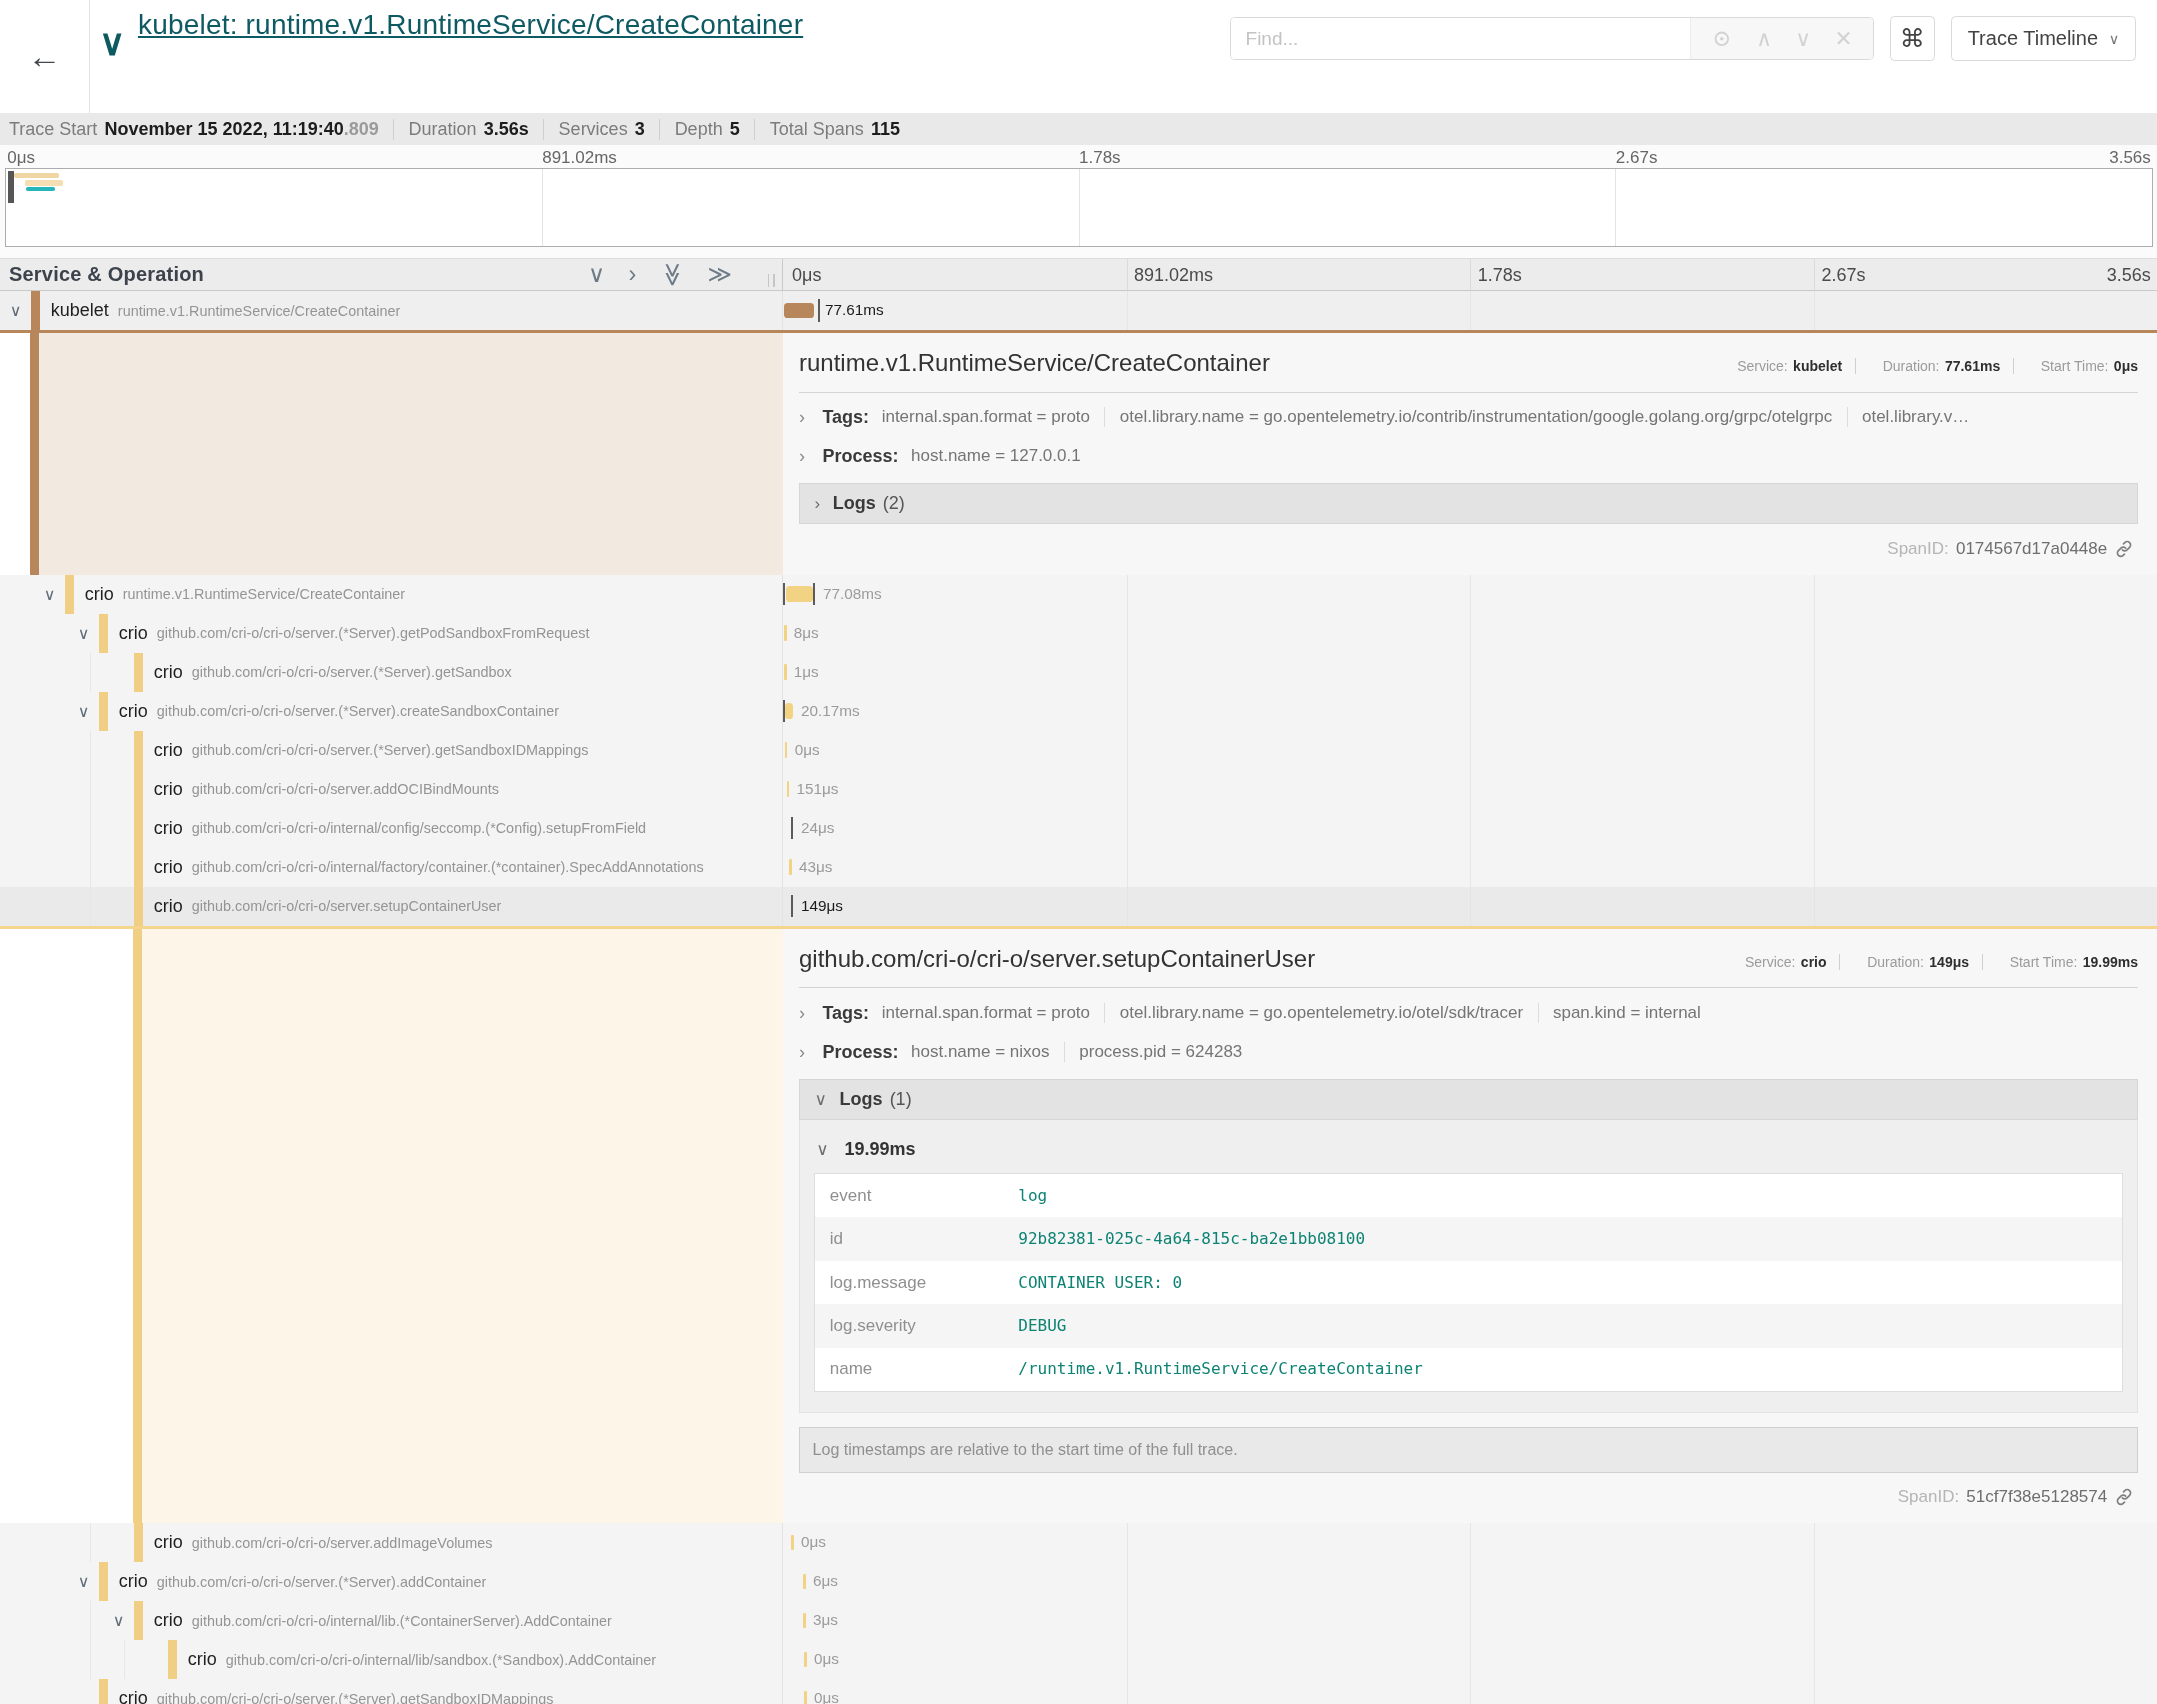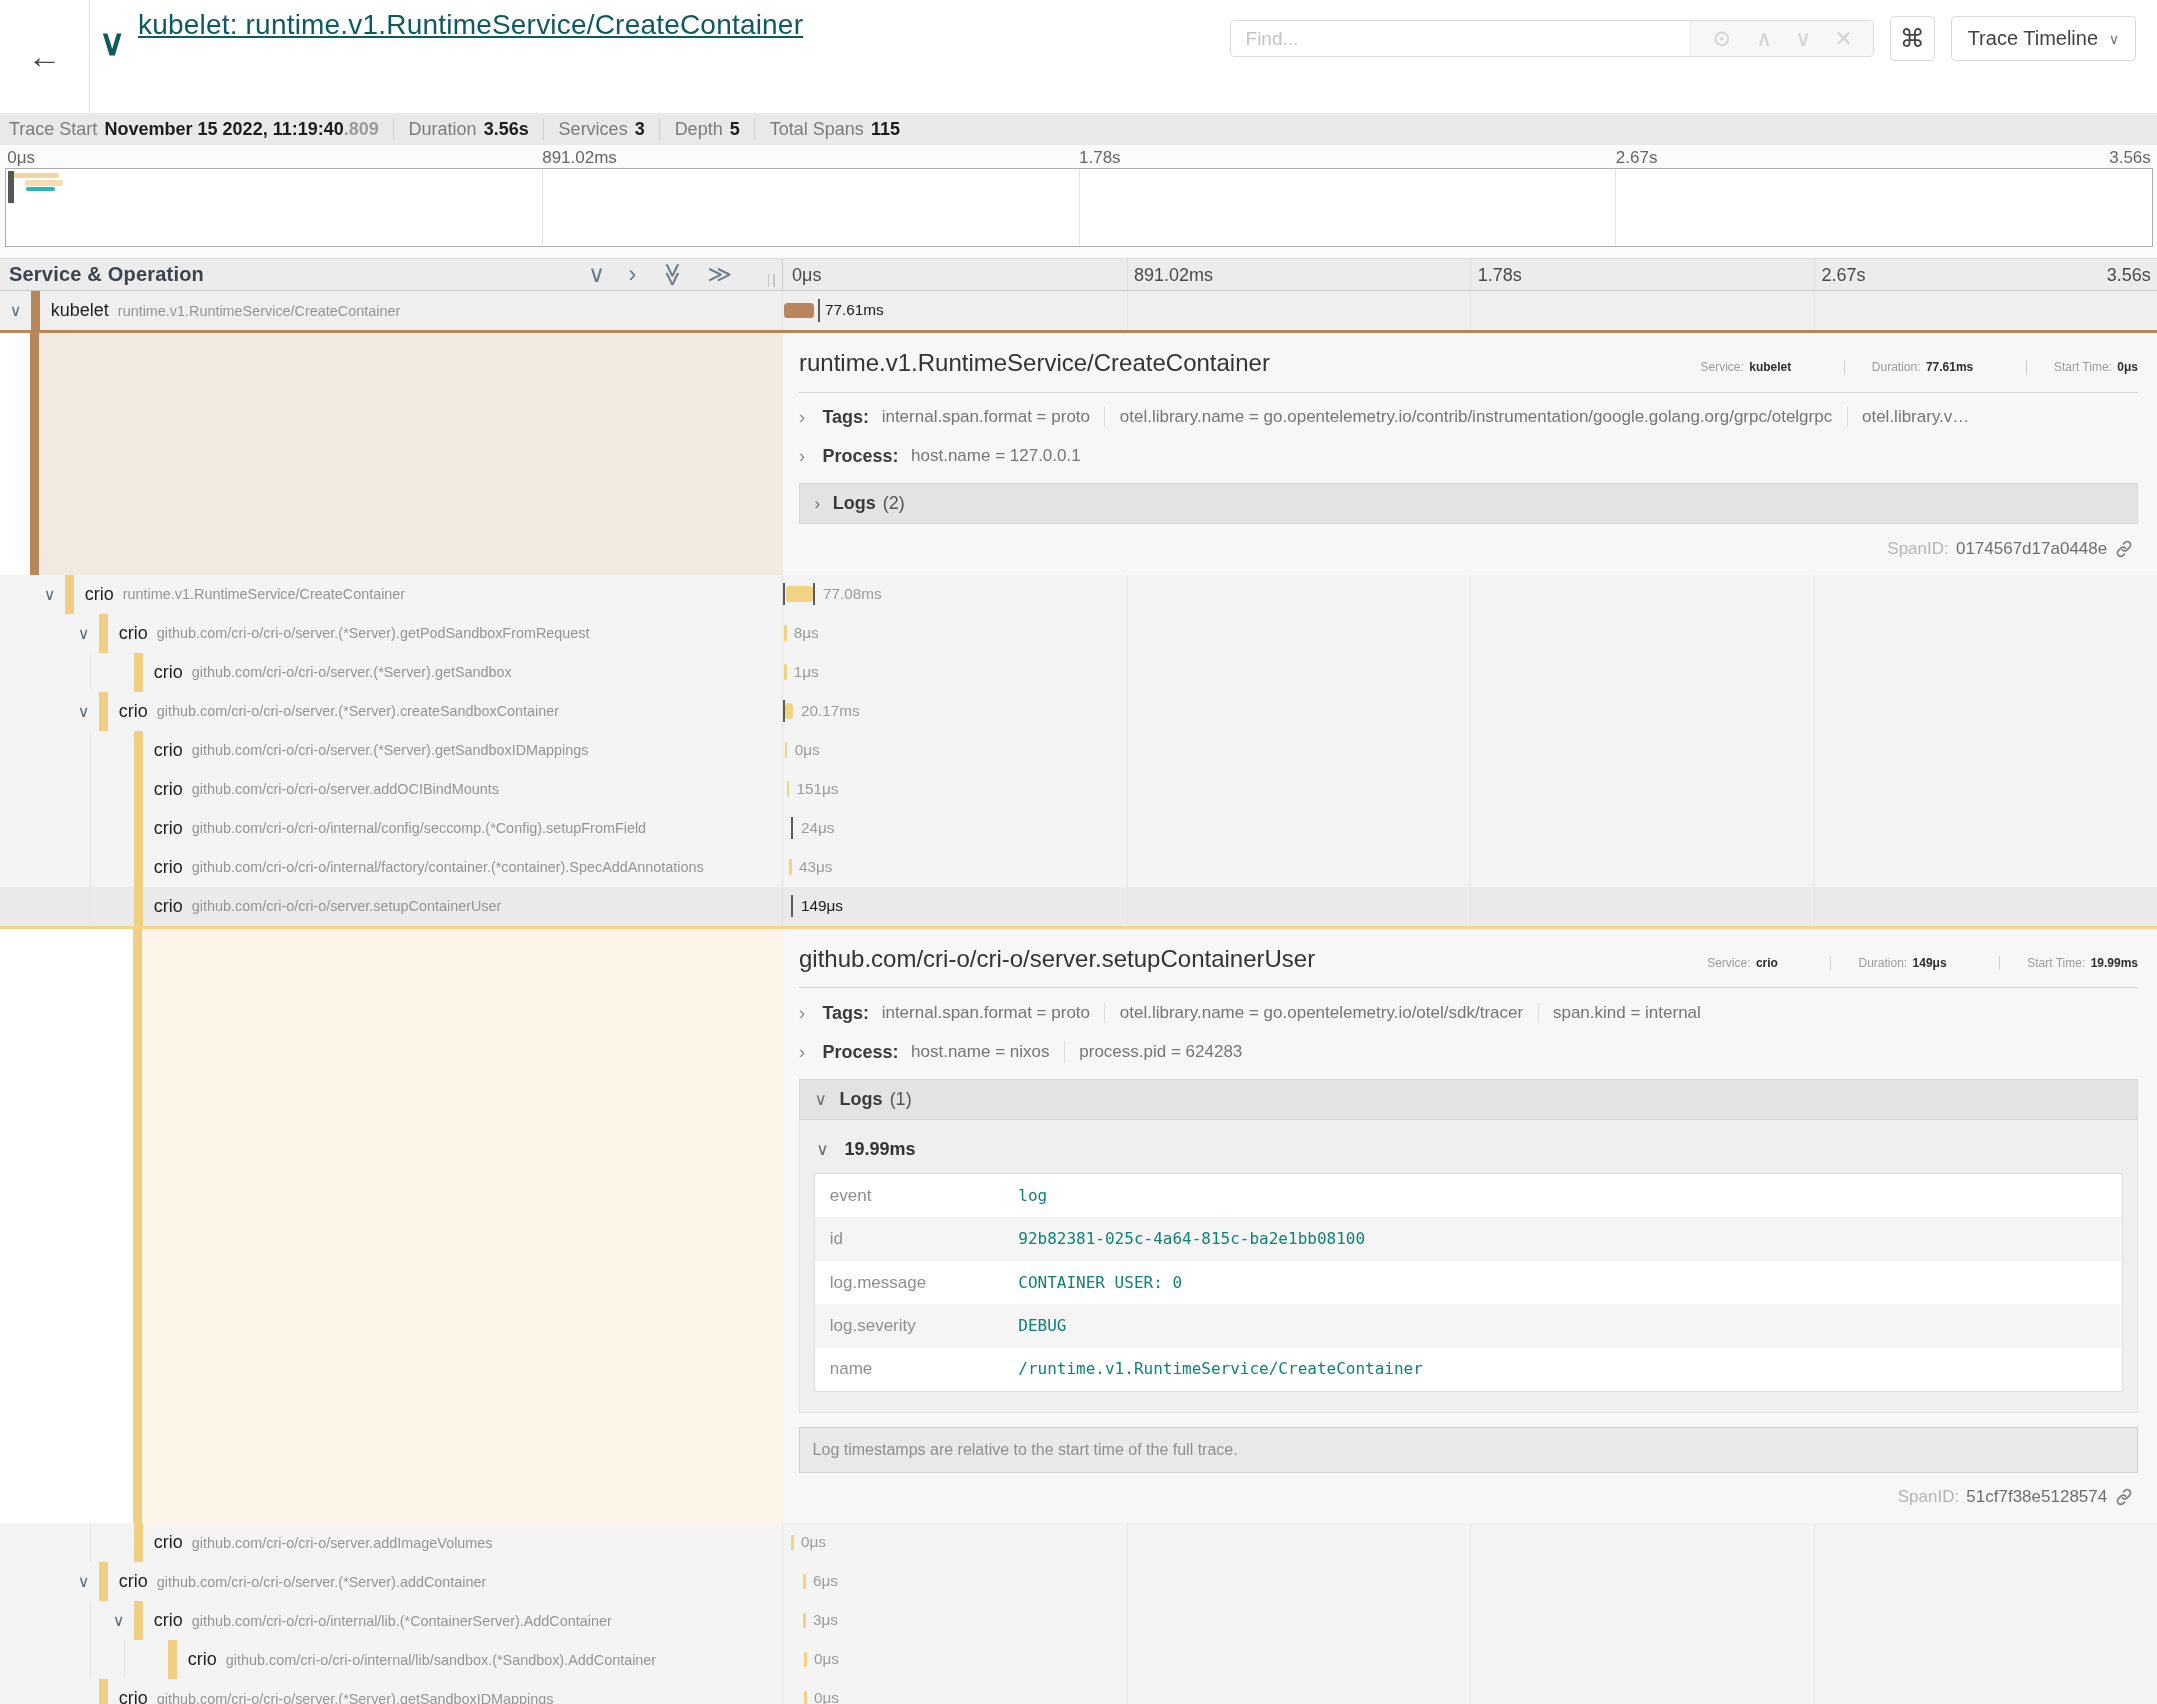--- a/index.html
+++ b/index.html
@@ -8,21 +8,21 @@
   .root { position:relative; width:2158px; height:1705px; overflow:hidden; background:#fff; }
 
   
   .tophdr { height:113px; display:flex; align-items:flex-start; background:#fff; }
   .backbtn { width:90px; height:100%; display:flex; align-items:center; justify-content:center; font-size:34px; color:#45484d; cursor:pointer; border-right:0.9px solid #e3e3e3; }
   .titleblk { display:flex; align-items:flex-start; padding:9px 0 0 9px; flex:1 1 auto; min-width:0; }
   .collapse-chev { font-size:36px; font-weight:bold; color:#0d5b61; margin:16px 12.6px 0 0; cursor:pointer; line-height:1; }
   .ttl h1 { font-size:28px; font-weight:400; color:#0e5a62; text-decoration:underline; letter-spacing:0.2px; }
   .ttl .tid { font-size:24px; color:#9aa3ab; margin-top:5.4px; }
   .hdr-controls { display:flex; align-items:center; gap:16px; padding:16px 21.6px 0 0; }
-  .findwrap { display:flex; height:37px; border:0.9px solid #d9d9d9; border-radius:4.5px; overflow:hidden; background:#fff; }
+  .findwrap { display:flex; height:43px; border:0.9px solid #d9d9d9; border-radius:4.5px; overflow:hidden; background:#fff; }
   .findwrap input { border:none; outline:none; width:459px; padding:0 14.4px; font-size:19px; color:#444; background:#fff; font-family:"Liberation Sans",sans-serif; }
   .findwrap input::placeholder { color:#c3c3c3; }
   .findicons { display:flex; align-items:center; gap:23.4px; background:#f7f7f7; border-left:0.9px solid #ededed; padding:0 20px; color:#d2d2d2; font-size:21.6px; }
   .findicons .ic { cursor:default; line-height:1; }
   .locate-svg { width:21.6px; height:21.6px; display:block; }
   .sqbtn { width:45px; height:45px; border:0.9px solid #d9d9d9; border-radius:4.5px; background:#fff; display:flex; align-items:center; justify-content:center; font-size:25px; color:#434343; cursor:pointer; }
   .ttbtn { height:45px; border:0.9px solid #d9d9d9; border-radius:4.5px; background:#fff; display:flex; align-items:center; gap:10.8px; padding:0 16px; font-size:20px; color:#434343; cursor:pointer; }
   .ttbtn .dd { font-size:14.4px; color:#777; }
 
   
@@ -86,21 +86,21 @@
   .dstrip { width:783px; flex:0 0 783px; display:flex; background:#fff; }
   .dstrip .sbar { flex:0 0 9px; }
   .dstrip .tint { flex:1; }
   .detail.brown-b .sbar { background:#b8865b; }
   .detail.brown-b .tint { background:#f2e9e1; }
   .detail.tan-b .sbar { background:#f0ce84; }
   .detail.tan-b .tint { background:#fdf6e8; }
   .dbody { flex:1; background:#f7f7f7; padding:16px 20px 9px 16px; min-width:0; }
   .drow1 { display:flex; align-items:baseline; }
   .dtitle { font-size:24px; color:#333; flex:1 1 auto; min-width:0; white-space:nowrap; overflow:hidden; text-overflow:ellipsis; }
-  .dmeta { display:flex; align-items:baseline; white-space:nowrap; font-size:12px;gap:40px; }
+  .dmeta { display:flex; align-items:baseline; white-space:nowrap; font-size:14px; }
   .dmeta .m + .m { border-left:0.9px solid #cfcfcf; margin-left:12.6px; padding-left:27px; }
   .dmeta .lb { color:#9b9b9b; margin-right:5.4px; }
   .dmeta .vl { color:#2e2e2e; font-weight:bold; }
   .dhr { border:none; border-top:0.9px solid #d4d4d4; margin:14.4px 0 5.4px 0; }
   .kvline { display:flex; align-items:center; padding:9px 0; font-size:17px; color:#757575; }
   .kvline .arr { color:#8a8a8a; font-size:18px; width:23.4px; }
   .kvline .cap { font-size:18px; font-weight:bold; color:#3a3a3a; margin-right:12.6px; }
   .kvline .item { white-space:nowrap; overflow:hidden; text-overflow:ellipsis; }
   .kvline .item + .item { border-left:0.9px solid #dcdcdc; margin-left:14.4px; padding-left:14.4px; }
   .logsbar { background:#e3e3e3; border:0.9px solid #d6d6d6; height:41px; display:flex; align-items:center; padding:0 14.4px; margin-top:7.2px; font-size:18px; color:#3a3a3a; cursor:pointer; }

